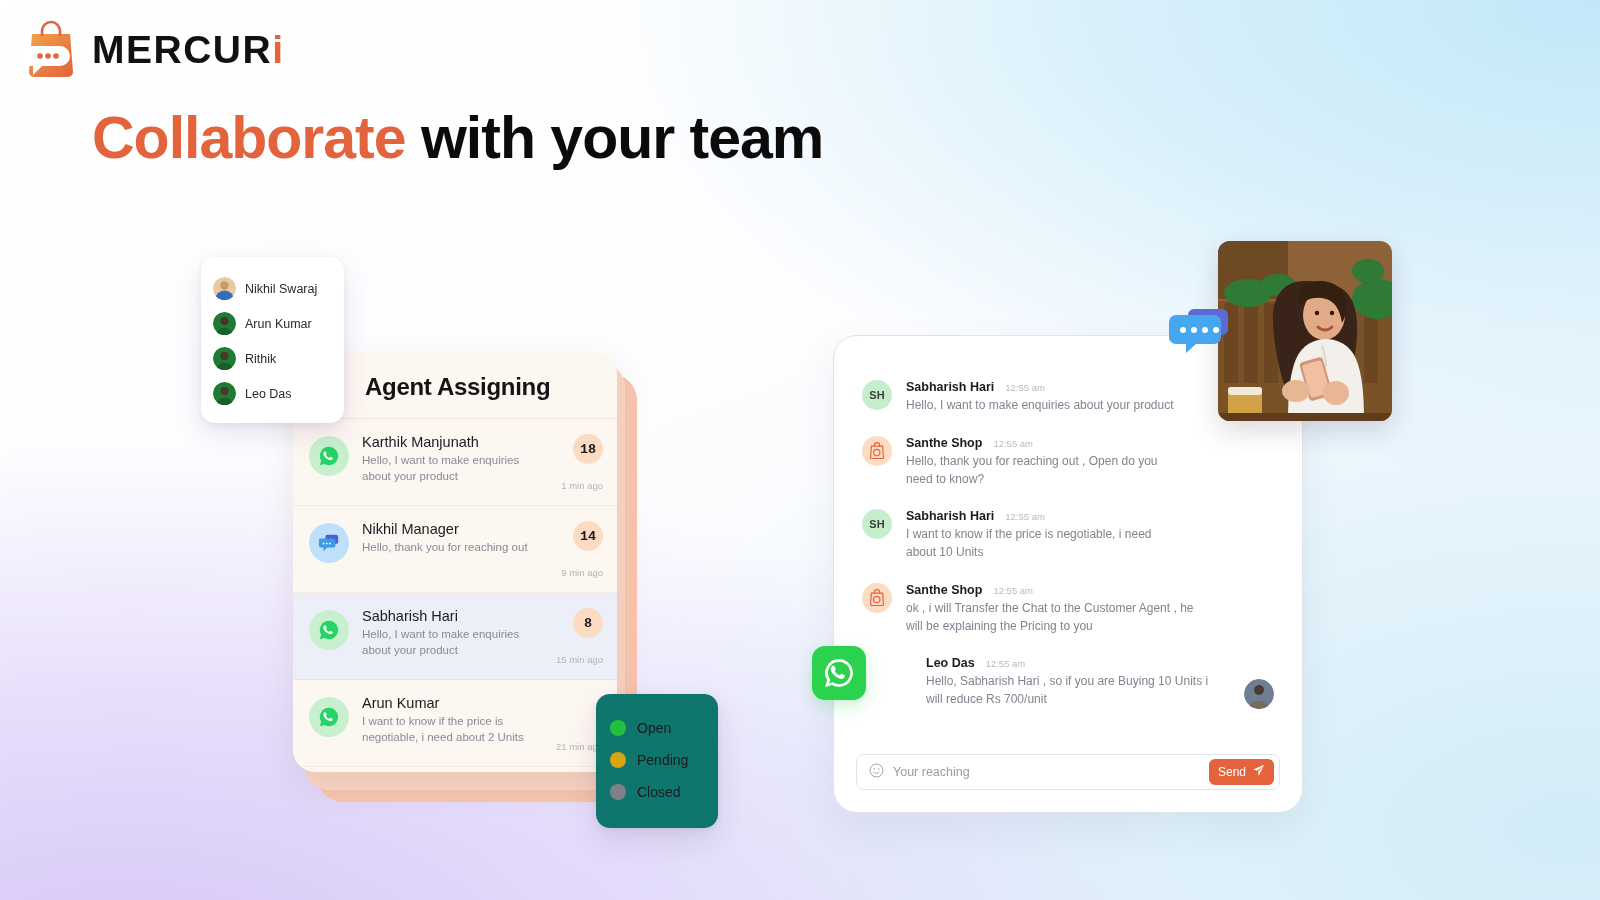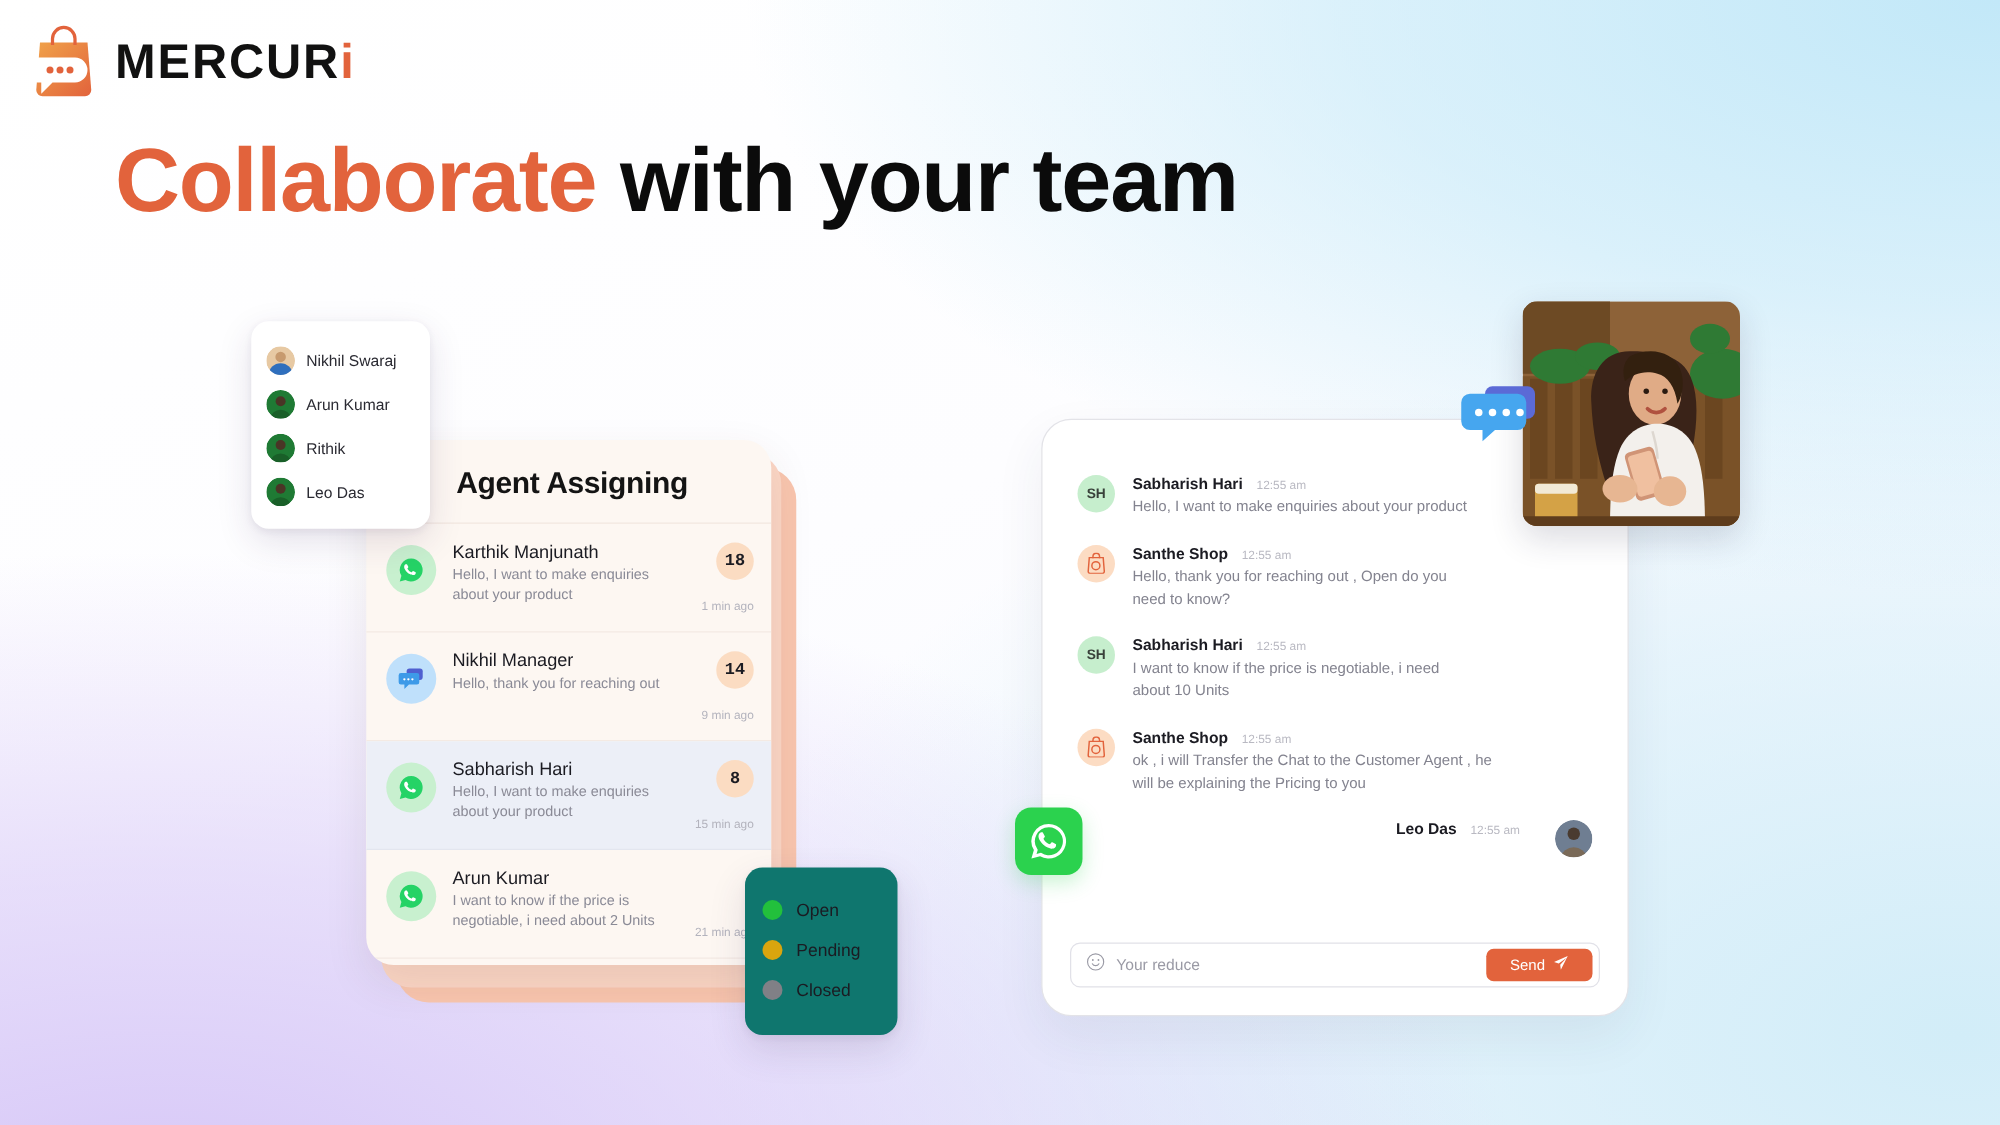--- a/index.html
+++ b/index.html
@@ -16,21 +16,21 @@
 
   
   .logo-wrap { position: absolute; left: 24px; top: 20px; display: flex; align-items: center; gap: 14px; }
   .logo-mark { width: 54px; height: 58px; position: relative; }
   .logo-text { font-size: 39px; font-weight: 800; letter-spacing: 1.5px; color: #111; line-height: 1; }
   .logo-i { color: #e2633c; }
 
   
   .headline {
     position: absolute; left: 92px; top: 108px; width: 1420px;
-    font-size: 72px; line-height: 1.05; font-weight: 800; letter-spacing: -1px;
+    font-size: 59px; line-height: 1.05; font-weight: 800; letter-spacing: -1px;
     color: #0b0b0b; white-space: nowrap;
   }
   .headline .hl-orange { color: #e2633c; }
 
   
   .agents-card {
     position: absolute; left: 201px; top: 257px; width: 143px; padding: 14px 0 12px 0;
     background: #fff; border-radius: 14px;
     box-shadow: 0 10px 28px rgba(60,40,90,0.13), 0 2px 6px rgba(60,40,90,0.07);
     z-index: 6;
@@ -109,21 +109,21 @@
   .msg.out .msg-body { text-align: left; }
   .msg.out .msg-av { align-self: flex-end; overflow: hidden; }
   .composer { position: absolute; left: 22px; right: 22px; bottom: 22px; }
   .composer-box {
     height: 36px; border: 1px solid #e1e1e8; border-radius: 8px; background: #fff;
     display: flex; align-items: center; padding: 0 5px 0 12px; gap: 9px;
   }
   .composer-ph { flex: 1 1 auto; font-size: 12.5px; color: #9a9aa5; }
   .send-btn {
     background: #e2633c; color: #fff; border: none; border-radius: 6px;
-    height: 26px; padding: 0 19px; display: flex; align-items: center; gap: 6px;
+    height: 26px; padding: 0 9px; display: flex; align-items: center; gap: 6px;
     font-size: 12px; font-family: inherit; cursor: pointer;
   }
 
   
   .wa-float {
     position: absolute; left: 812px; top: 646px; width: 54px; height: 54px;
     background: #2bd24e; border-radius: 13px; display: flex; align-items: center; justify-content: center;
     z-index: 7; box-shadow: 0 6px 16px rgba(43,210,78,0.25);
   }
 
@@ -361,20 +361,21 @@
         <span class="msg-text" style="display:block;max-width:288px">ok , i will Transfer the Chat to the Customer Agent , he will be explaining the Pricing to you</span>
       </span>
     </div>
 
     <div class="msg out">
       <span class="msg-body" style="margin-right:14px">
         <span class="msg-head">
           <span class="msg-name">Leo Das</span>
           <span class="msg-time">12:55 am</span>
         </span>
+        <span class="msg-text" style="display:block;max-width:290px">Hello, Sabharish Hari , so if you are Buying 10 Units i will reduce Rs 700/unit</span>
       </span>
       <span class="msg-av">
         <svg width="30" height="30" viewBox="0 0 30 30">
             <circle cx="15" cy="15" r="15" fill="#6f7e92"></circle>
             <circle cx="15" cy="11" r="5" fill="#4a3b30"></circle>
             <path d="M4 30 a11.5 11.5 0 0 1 22 0 Z" fill="#7a6a58"></path>
           </svg>
       </span>
     </div>
   </div>
@@ -382,21 +383,21 @@
   <div class="composer">
     <div class="composer-box">
       <span>
         <svg width="15" height="15" viewBox="0 0 20 20">
             <circle cx="10" cy="10" r="8.6" fill="none" stroke="#9a9aa5" stroke-width="1.2"></circle>
             <circle cx="7" cy="8" r="1" fill="#9a9aa5"></circle>
             <circle cx="13" cy="8" r="1" fill="#9a9aa5"></circle>
             <path d="M6.5 12 a4 4 0 0 0 7 0" fill="none" stroke="#9a9aa5" stroke-width="1.2" stroke-linecap="round"></path>
           </svg>
       </span>
-      <span class="composer-ph">Your reduce</span>
+      <span class="composer-ph">Your reaching</span>
       <button class="send-btn">
         <span>Send</span>
         <span>
           <svg width="13" height="13" viewBox="0 0 16 16">
               <path d="M15 1 1.5 6.8l4.6 1.5L14 2.6 7.6 9.6l.6 4.8z" fill="#fff"></path>
             </svg>
         </span>
       </button>
     </div>
   </div>

